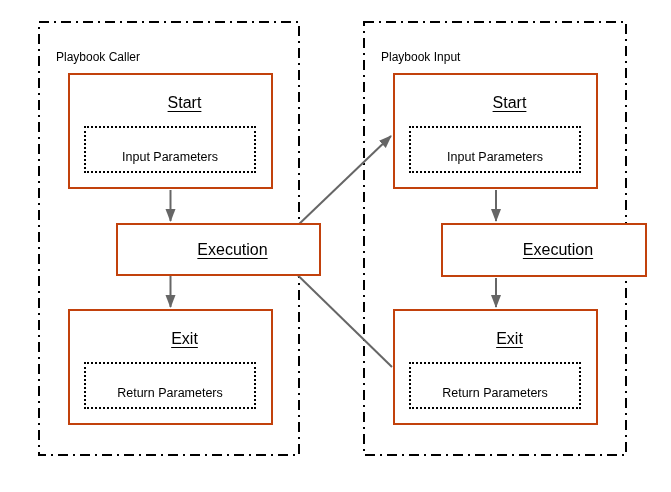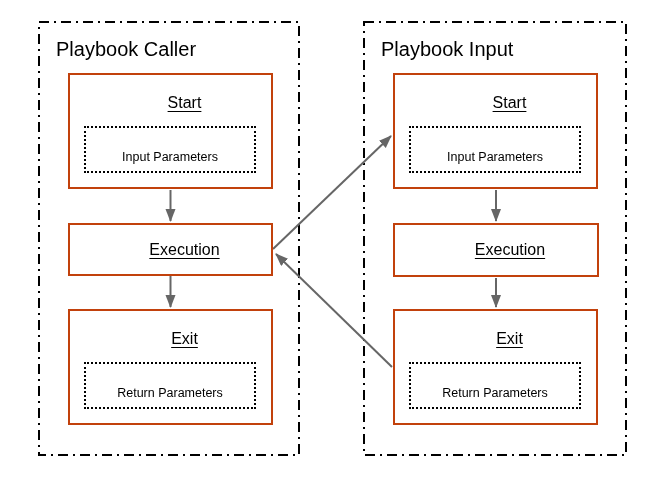--- a/index.html
+++ b/index.html
@@ -20,23 +20,24 @@
     position: absolute;
     left: 0;
     top: 0;
     width: 671px;
     height: 492px;
     z-index: 0;
   }
   .container-title {
     position: absolute;
     z-index: 2;
-    font-size: 20px;
+    font-size: 12px;
     line-height: 20px;
     white-space: nowrap;
+    margin-top: 8px;
   }
   .node {
     position: absolute;
     z-index: 1;
     box-sizing: border-box;
     border: 2px solid #c2410c;
     background: #ffffff;
     padding-left: 28px;
   }
   .node-title {
@@ -47,20 +48,21 @@
     text-decoration: underline;
     text-underline-offset: 3px;
   }
   .node.tall .node-title {
     margin-top: 18px;
   }
   .node.short {
     display: flex;
     align-items: center;
     justify-content: center;
+    margin-left: 48px;
   }
   .param-box {
     position: absolute;
     box-sizing: border-box;
     left: 14px;
     top: 51px;
     width: 172px;
     height: 47px;
     border: 2px dotted #000000;
     display: flex;

